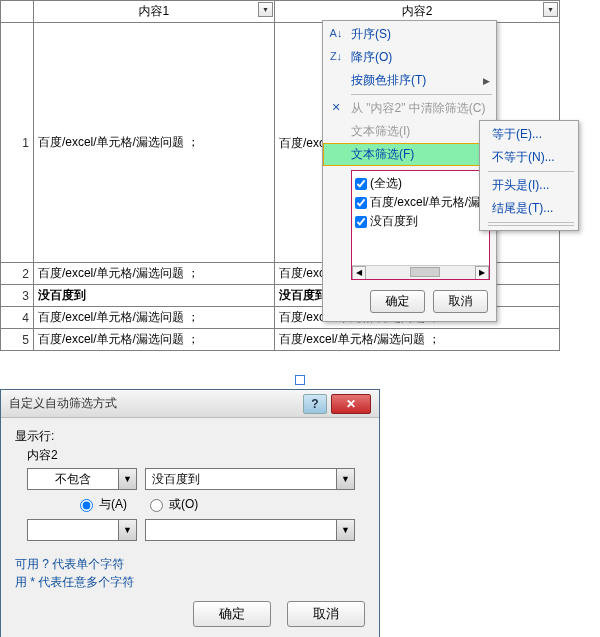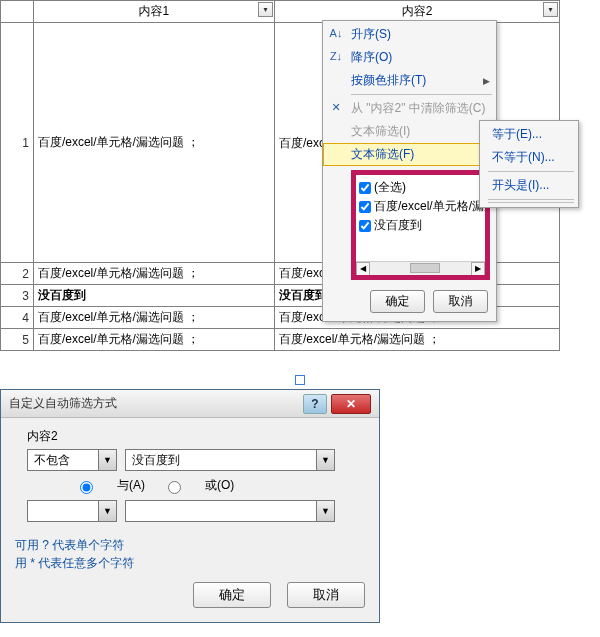--- a/index.html
+++ b/index.html
@@ -76,40 +76,40 @@
   .ctx-item {
     display: flex;
     align-items: center;
     padding: 3px 6px 3px 28px;
     color: #0645ad;
     cursor: pointer;
     position: relative;
     white-space: nowrap;
   }
   .ctx-item.disabled { color: #999; cursor: default; }
-  .ctx-item.selected-row { background: #fef9c3; border: 1px solid #e0a800; padding: 2px 5px 2px 27px; }
+  .ctx-item.selected-row { background: #86efac; border: 1px solid #e0a800; padding: 2px 5px 2px 27px; }
   .ctx-icon {
     position: absolute;
     left: 4px;
     top: 2px;
     width: 18px;
     height: 16px;
     display: flex;
     align-items: center;
     justify-content: center;
     color: #2a5db0;
     font-size: 11px;
   }
   .ctx-sep { height: 1px; background: #c0c0c0; margin: 2px 4px 2px 28px; }
   .ctx-arrow { position: absolute; right: 6px; font-size: 9px; color: #555; }
 
   
   .chk-panel {
     margin: 4px 6px 4px 28px;
-    border: 5px solid #be185d;
+    border: 1px solid #be185d;
     background: #fff;
     height: 110px;
     padding: 3px;
     overflow: hidden;
     position: relative;
   }
   .chk-row { display:flex; align-items:center; gap:3px; padding:1px 0; color:#000; white-space:nowrap; }
   .chk-row input { margin:0; width:12px; height:12px; }
   .chk-scroll {
     position:absolute; bottom:0; left:0; right:0; height:14px;
@@ -183,24 +183,24 @@
   .combo {
     display:flex; align-items:center;
     border:1px solid #777; background:#fff; height:22px;
   }
   .combo .txt { padding:0 6px; flex:1; white-space:nowrap; }
   .combo .dd {
     width:18px; height:100%; border-left:1px solid #777;
     background:linear-gradient(#f0f0f0,#d0d0d0);
     display:flex; align-items:center; justify-content:center; font-size:9px;
   }
-  .combo.small { width:90px; }
+  .combo.small { width:110px;text-align:center; }
   .combo.wide { width:210px; }
   .radio-row { display:flex; align-items:center; gap:18px; margin:4px 0 6px 60px; }
-  .radio-row label { display:flex; align-items:flex-end; gap:21px; color:#000; }
+  .radio-row label { display:flex; align-items:flex-start; gap:3px; color:#000; }
   .hint { margin-top:14px; color:#1050a0; line-height:18px; }
   .dlg-btns { display:flex; justify-content:flex-end; gap:16px; margin-top:10px; }
   .dlg-btns button {
     width:78px; height:26px;
     border:1px solid #888; background:linear-gradient(#fff,#e6e6e6);
     border-radius:3px; font-size:13px; cursor:pointer;
   }
 </style>
 </head>
 <body>
@@ -313,33 +313,37 @@
     <div class="ctx-item">
         <span>等于(E)...</span>
       </div>
     <div class="ctx-item">
         <span>不等于(N)...</span>
       </div>
     <div class="ctx-sep"></div>
     <div class="ctx-item">
         <span>开头是(I)...</span>
       </div>
+    <div class="ctx-item">
+        <span>结尾是(T)...</span>
+      </div>
     <div class="ctx-sep"></div>
     <div class="ctx-sep"></div>
   </div>
 </div>
 
 <div class="dlg">
   <div class="dlg-title">
     <span>自定义自动筛选方式</span>
     <span class="spacer"></span>
     <span class="dlg-qmark">?</span>
     <span class="dlg-close">✕</span>
   </div>
   <div class="dlg-body">
+    <div class="lbl">显示行:</div>
     <div class="lbl" style="margin-left:12px">内容2</div>
 
     <div class="dlg-row">
       <div class="combo small">
         <span class="txt">不包含</span>
         <span class="dd">▼</span>
       </div>
       <div class="combo wide">
         <span class="txt">没百度到</span>
         <span class="dd">▼</span>

